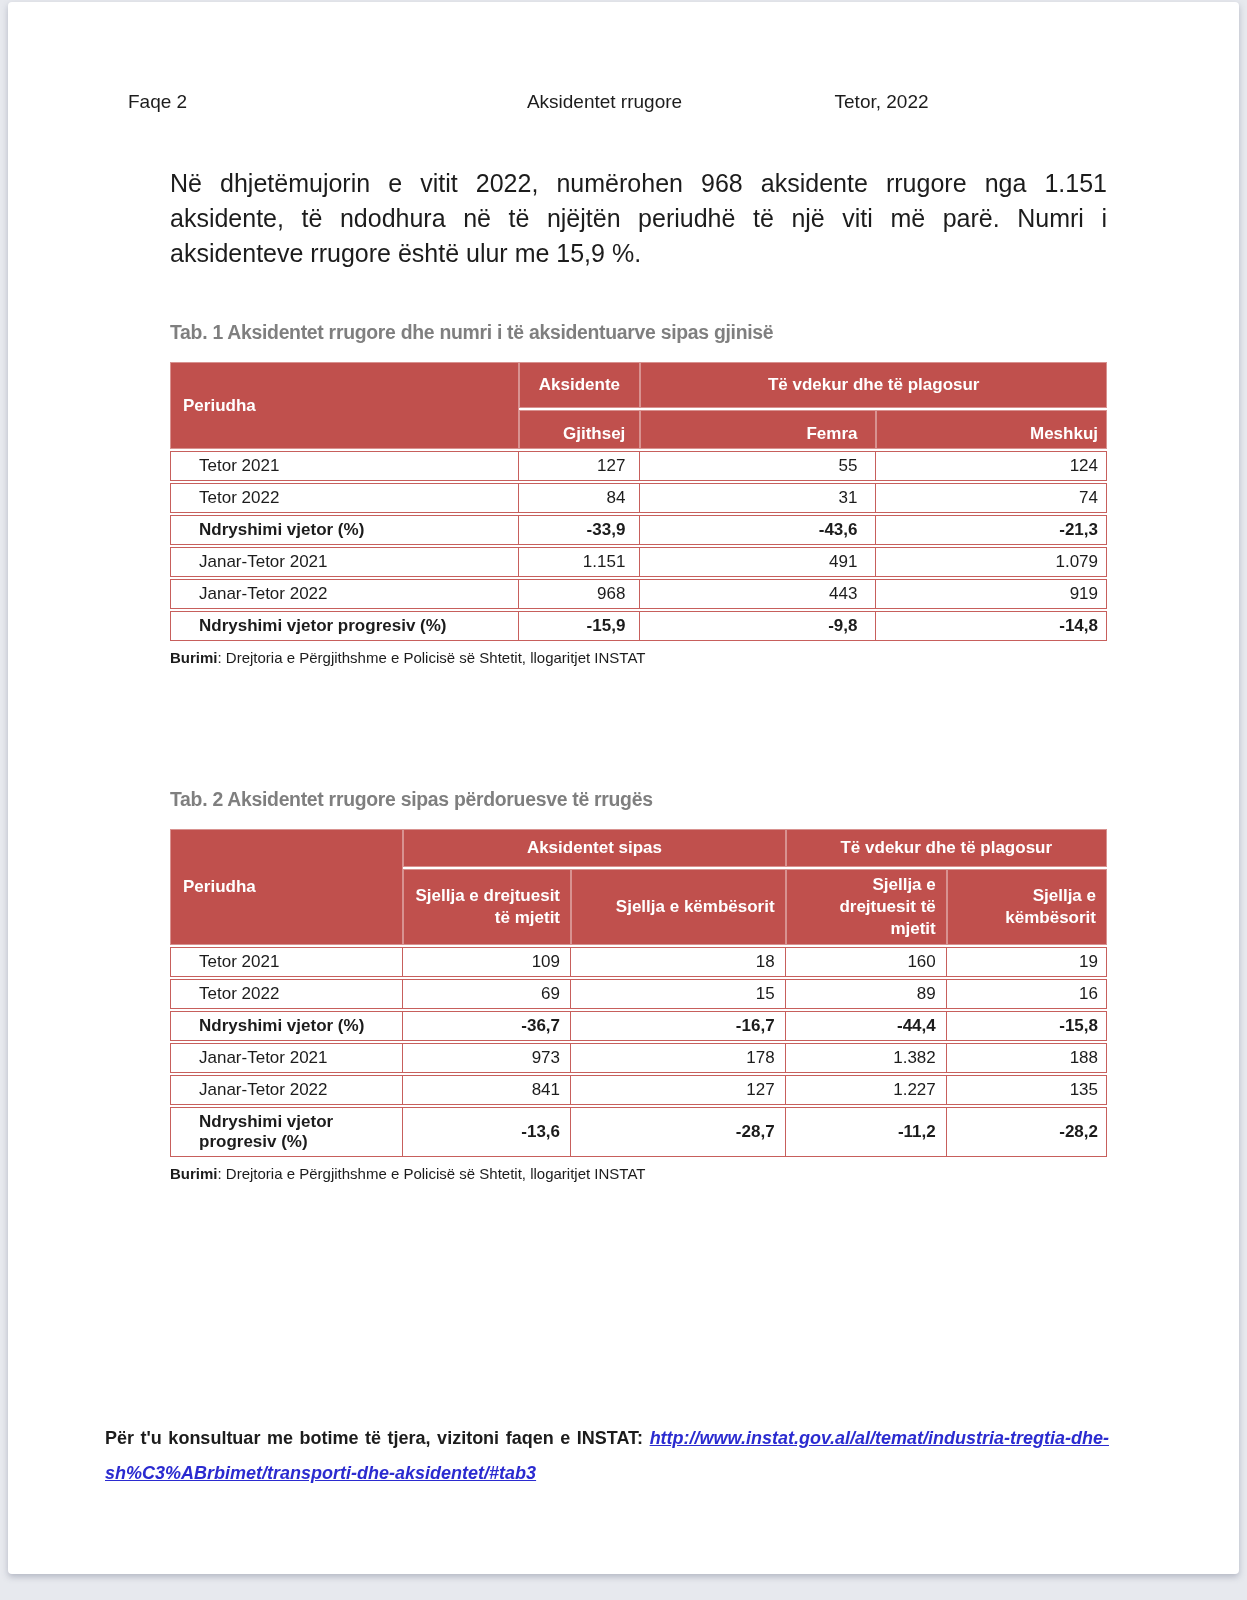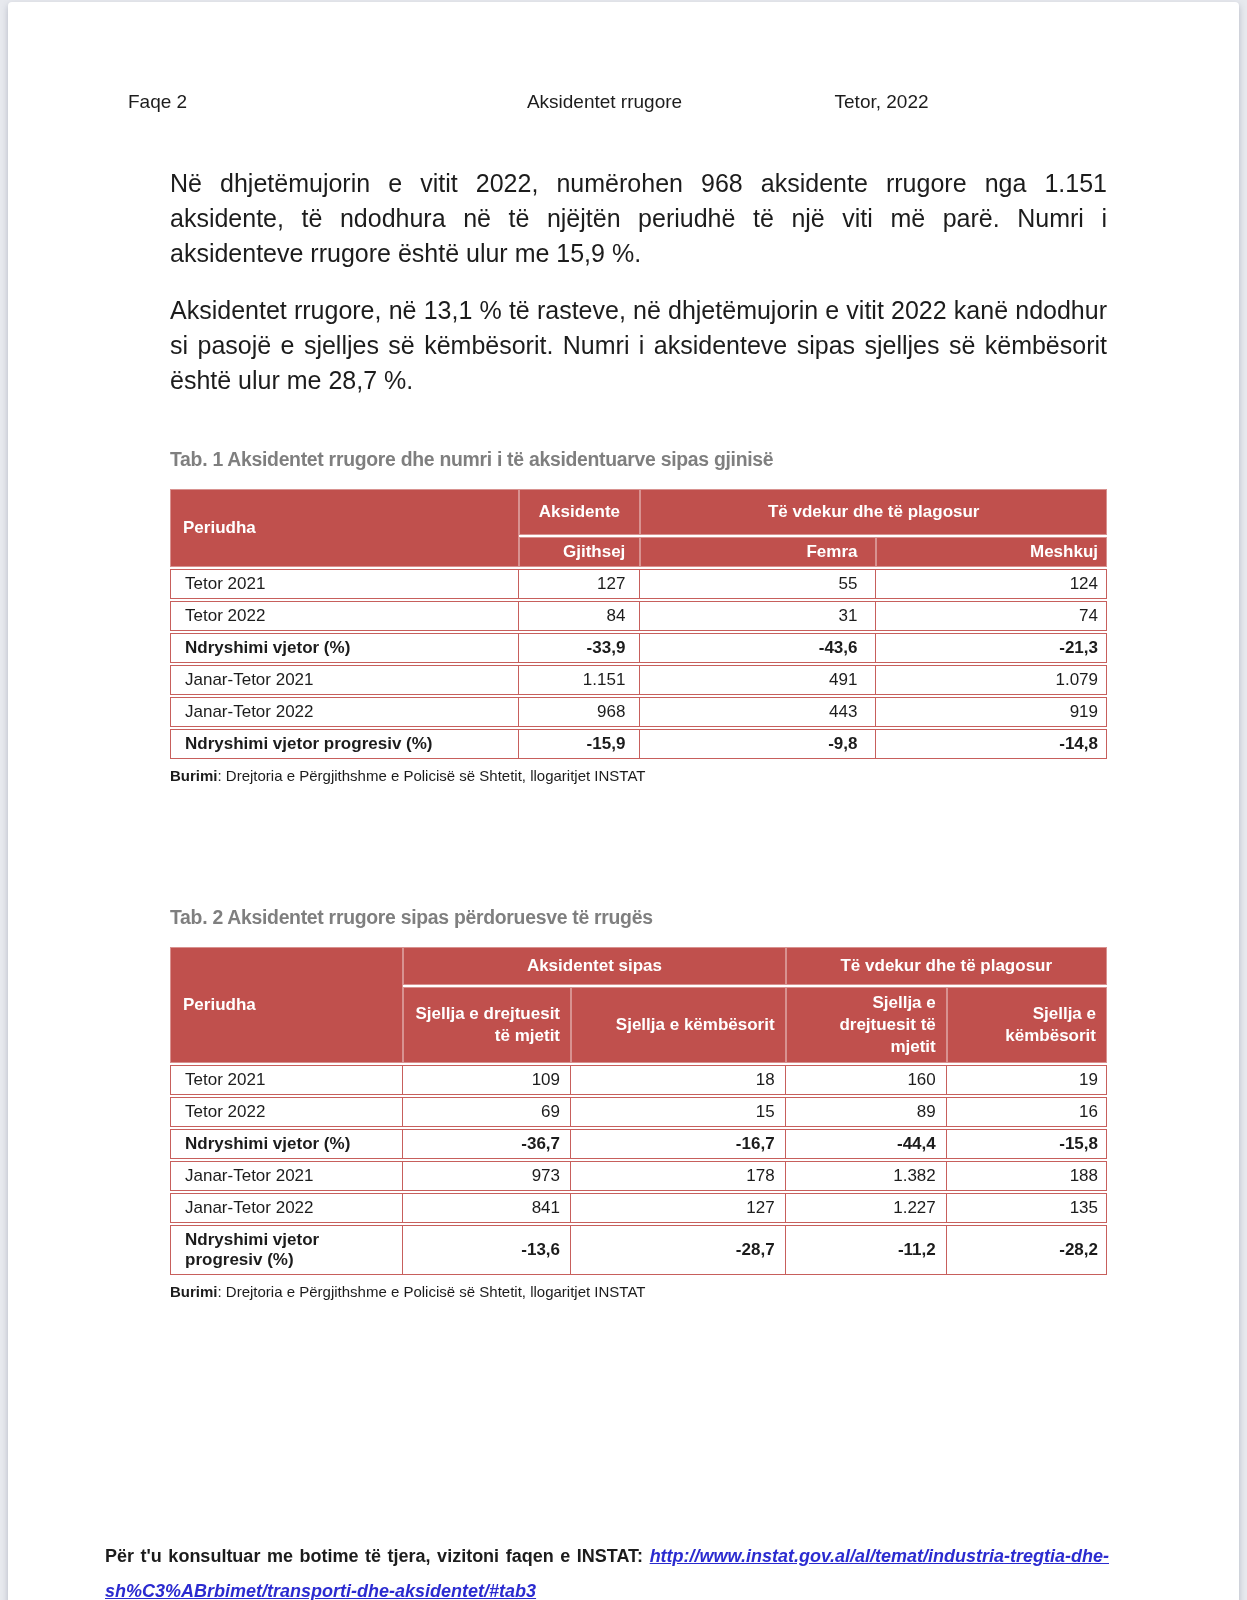--- a/index.html
+++ b/index.html
@@ -73,41 +73,41 @@
     color:#ffffff;
     font-weight:bold;
     border:1px solid var(--hdrline);
     vertical-align:middle;
     padding:4px 10px;
   }
   table.data td{
     border-top:1px solid var(--line);
     border-bottom:1px solid var(--line);
     border-right:1px solid var(--line);
-    padding:4px 14px 4px 14px;
+    padding:4px 14px 4px 28px;
     height:30px;
     text-align:right;
     background:#fff;
     vertical-align:middle;
   }
   table.data td:first-child{border-left:1px solid var(--line);text-align:left;}
   tr.row-bold td{font-weight:bold;}
 
   
   #tbl1 .h-periudha{text-align:left;padding-left:12px;}
   #tbl1 .h-aksidente{text-align:center;}
   #tbl1 .h-gjithsej{text-align:right;padding-right:14px;}
   #tbl1 .h-group{text-align:center;}
   #tbl1 .h-femra{text-align:right;padding-right:18px;}
   #tbl1 .h-meshkuj{text-align:right;padding-right:8px;}
   #tbl1 td:nth-child(2){padding-right:14px;}
   #tbl1 td:nth-child(3){padding-right:18px;}
   #tbl1 td:nth-child(4){padding-right:8px;}
   #tbl1 th.row1{height:46px;}
-  #tbl1 th.row2{height:30px;padding-top:4px;padding-bottom:4px;}
+  #tbl1 th.row2{height:30px;padding-top:13px;padding-bottom:4px;}
 
   
   #tbl2 .h-periudha{text-align:left;padding-left:12px;}
   #tbl2 .h-group{text-align:center;height:38px;}
   #tbl2 th.sub{height:52px;text-align:right;padding-right:10px;line-height:22px;vertical-align:middle;}
   #tbl2 td{padding-right:10px;}
   #tbl2 td:last-child{padding-right:8px;}
 
   .source-line{
     margin-top:4px;
@@ -138,21 +138,20 @@
 
   <div class="page-header">
     <span class="hleft">Faqe 2</span>
     <span class="hcenter">Aksidentet rrugore</span>
     <span class="hright">Tetor, 2022</span>
   </div>
 
   <div class="content">
 
     <p class="body-par p1">Në dhjetëmujorin e vitit 2022, numërohen 968 aksidente rrugore nga 1.151 aksidente, të ndodhura në të njëjtën periudhë të një viti më parë. Numri i aksidenteve rrugore është ulur me 15,9 %.</p>
-    <p class="body-par p3">Aksidentet rrugore, në 13,1 % të rasteve, në dhjetëmujorin e vitit 2022 kanë ndodhur si pasojë e sjelljes së këmbësorit. Numri i aksidenteve sipas sjelljes së këmbësorit është ulur me 28,7 %.</p>
 
     <div class="tab-title t1-title">Tab. 1 Aksidentet rrugore dhe numri i të aksidentuarve sipas gjinisë</div>
 
     <table class="data" id="tbl1">
       <colgroup>
         <col style="width:37.2%">
           <col style="width:13%">
           <col style="width:25.2%">
           <col style="width:24.6%">
       </colgroup>

